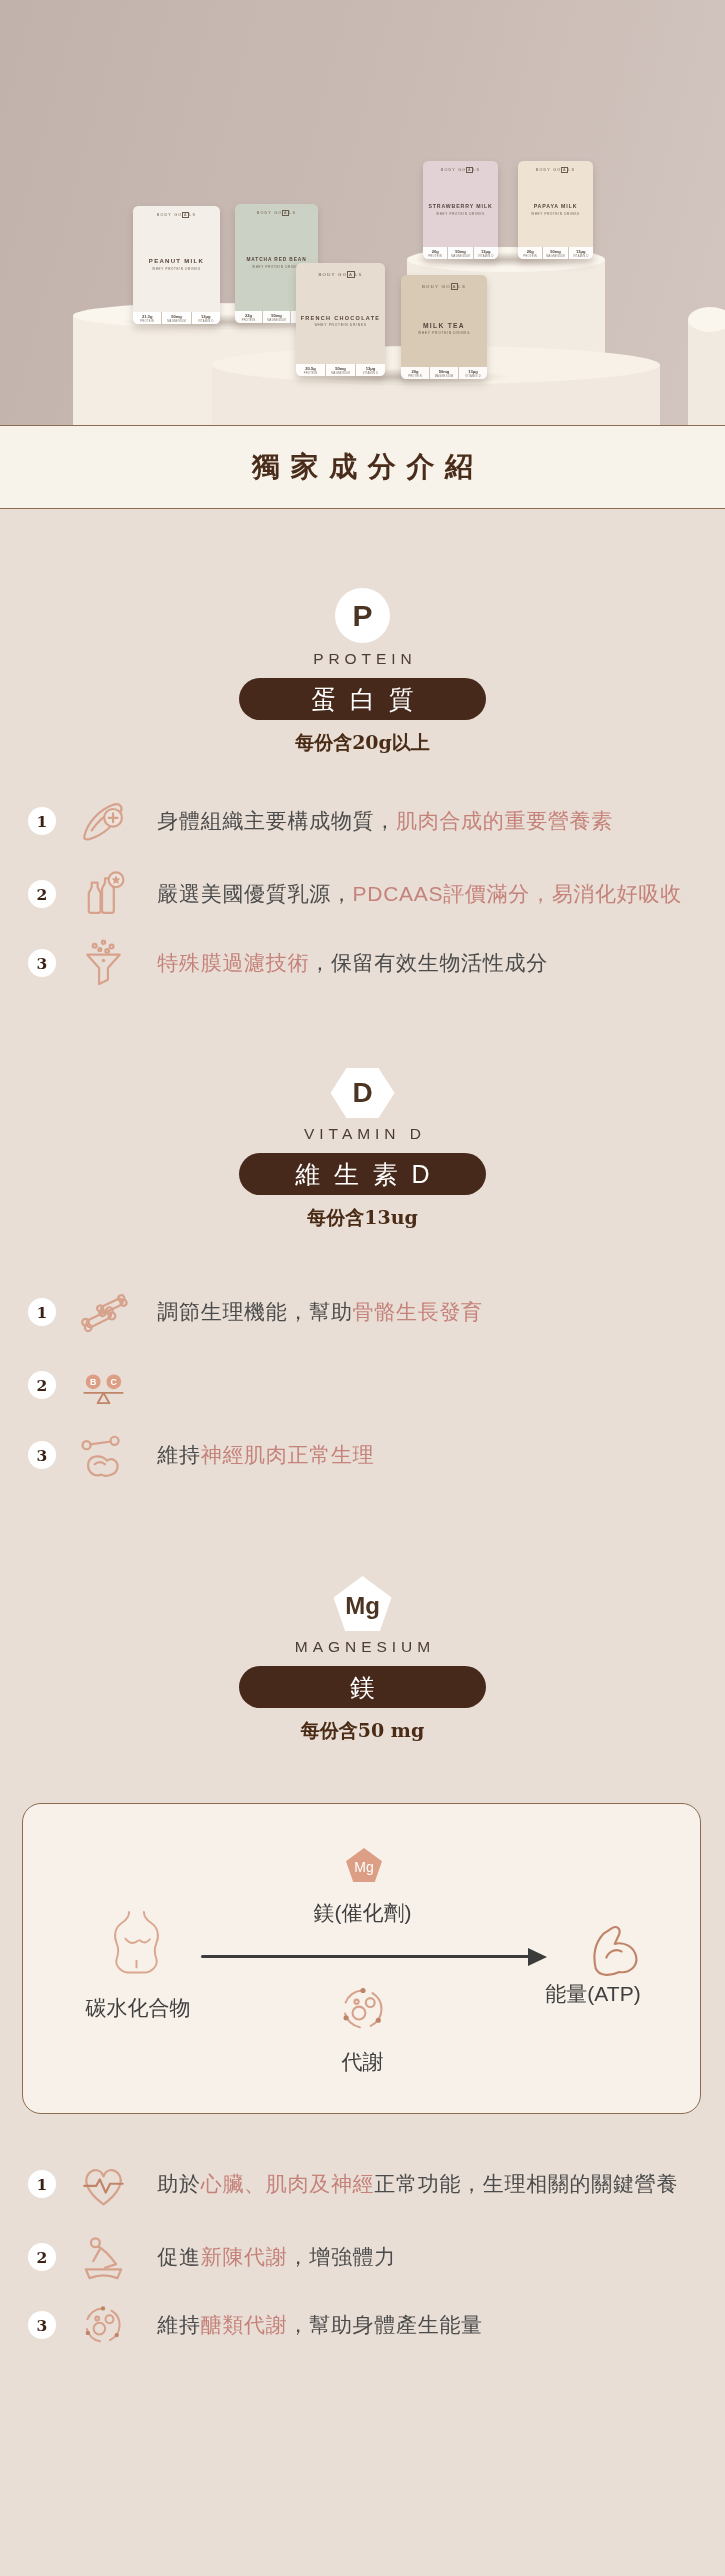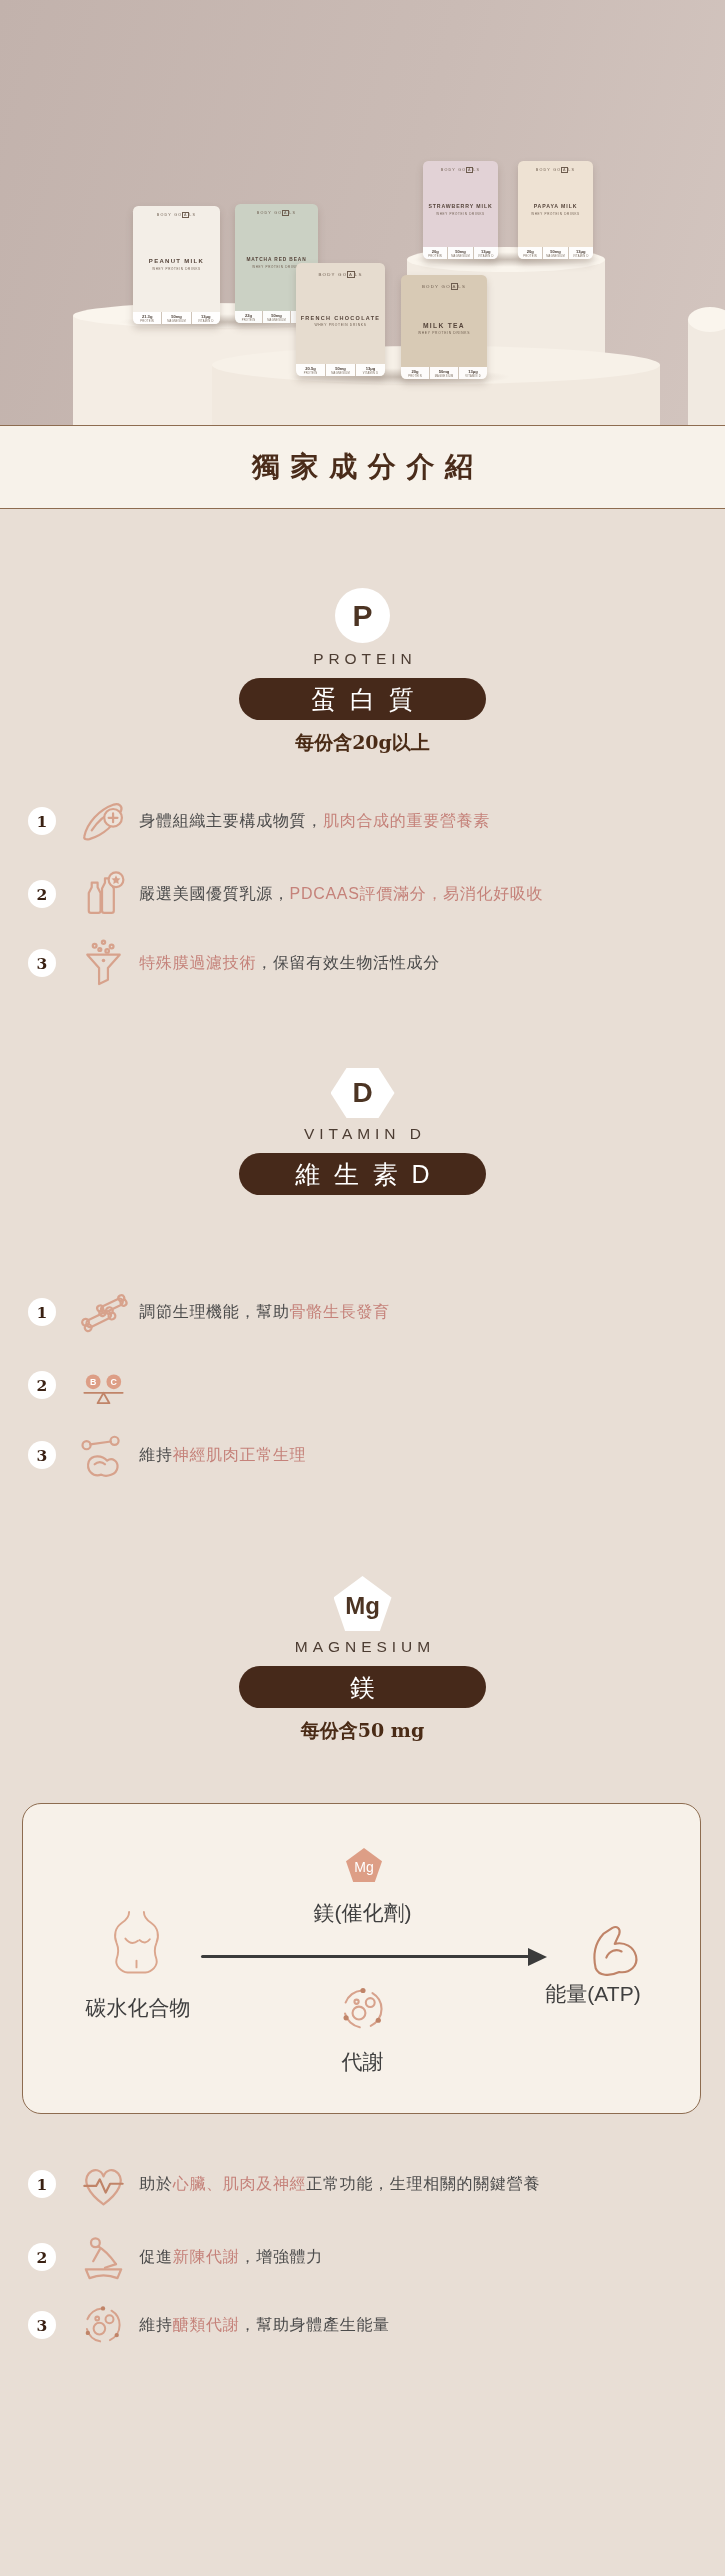--- a/index.html
+++ b/index.html
@@ -47,21 +47,21 @@
   .nut-en{margin-top:7.4px;font-size:15.5px;letter-spacing:.32em;padding-left:.32em;color:#4c3c32;}
   .pill{margin:9.6px auto 0;width:247px;height:42px;background:#46291a;border-radius:21.5px;
         color:#ffffff;font-size:25px;letter-spacing:.55em;padding-left:.55em;line-height:42px;box-sizing:border-box;}
   .serving{margin-top:9.6px;font-family:"DejaVu Serif",serif;font-size:19px;font-weight:bold;color:#4a2b16;}
   
   .bullet{position:absolute;left:0;width:725px;height:58px;display:flex;align-items:center;}
   .bnum{margin-left:28px;width:28px;height:28px;border-radius:50%;background:#ffffff;flex:0 0 28px;
         display:flex;align-items:center;justify-content:center;
         font-family:"DejaVu Serif",serif;font-size:15.5px;font-weight:bold;color:#3a2113;}
   .bicon{margin-left:13.3px;width:68px;flex:0 0 68px;display:flex;align-items:center;justify-content:center;}
-  .btext{margin-left:2px;font-size:16px;letter-spacing:0.7px;white-space:nowrap;}
+  .btext{margin-left:20px;font-size:21px;letter-spacing:0.7px;white-space:nowrap;}
   .seg-dark{color:#4b4b4b;} .seg-rose{color:#c5827a;}
   
   .diagram{position:absolute;left:22px;top:1803px;width:679px;height:311px;background:#f7f1e9;
            border:1.5px solid #8d6c50;border-radius:19px;box-sizing:border-box;}
   .pent-sm{position:absolute;left:323px;top:44px;width:36px;height:34px;background:#dd9e86;
            clip-path:polygon(50% 0,100% 39%,80% 100%,20% 100%,0 39%);
            color:#fff;font-size:14px;display:flex;align-items:center;justify-content:center;padding-top:3.7px;box-sizing:border-box;}
   .dg-label{position:absolute;font-size:21px;color:#3f3f3f;text-align:center;}
   .dg-catalyst{left:0;width:679px;top:95px;}
   .dg-from{left:41px;top:176px;width:148px;margin-top:14px;}
@@ -291,20 +291,21 @@
       <span class="seg-rose">特殊膜過濾技術</span><span class="seg-dark">，保留有效生物活性成分</span><span></span>
     </div>
   </div>
 
   <div class="nut-head" style="top:1068px;">
     <div class="badge badge-hex">
         <span>D</span>
       </div>
     <div class="nut-en">VITAMIN D</div>
     <div class="pill">維生素D</div>
+    <div class="serving">每份含13ug</div>
   </div>
 
   <div class="bullet" style="top:1283px;">
     <div class="bnum">
         <span>1</span>
       </div>
     <div class="bicon">
       <svg viewBox="0 0 72 72" width="53" height="53" fill="none" stroke="#d7a28c" stroke-width="3" stroke-linecap="round" stroke-linejoin="round">
         <g transform="rotate(-26 30 46)">
           <rect x="12" y="40" width="36" height="10" rx="5"></rect>

